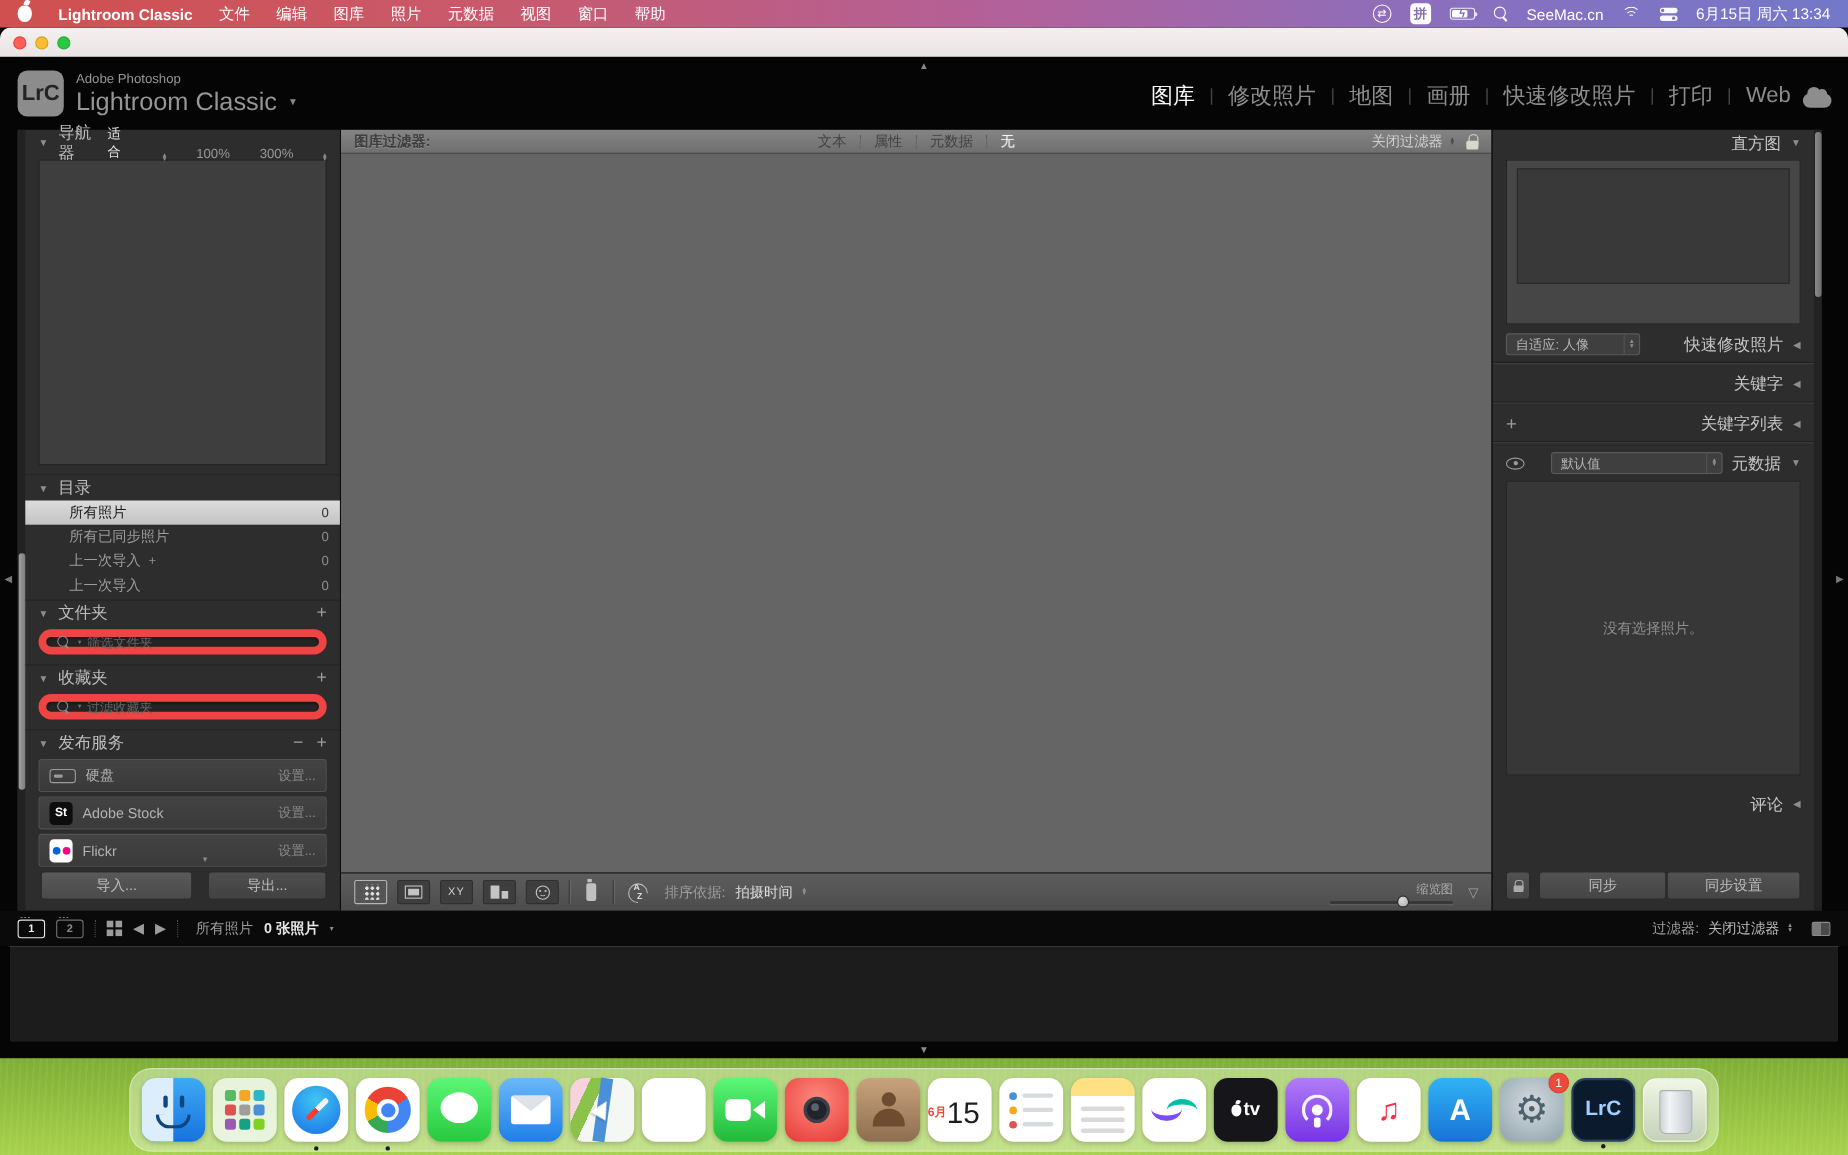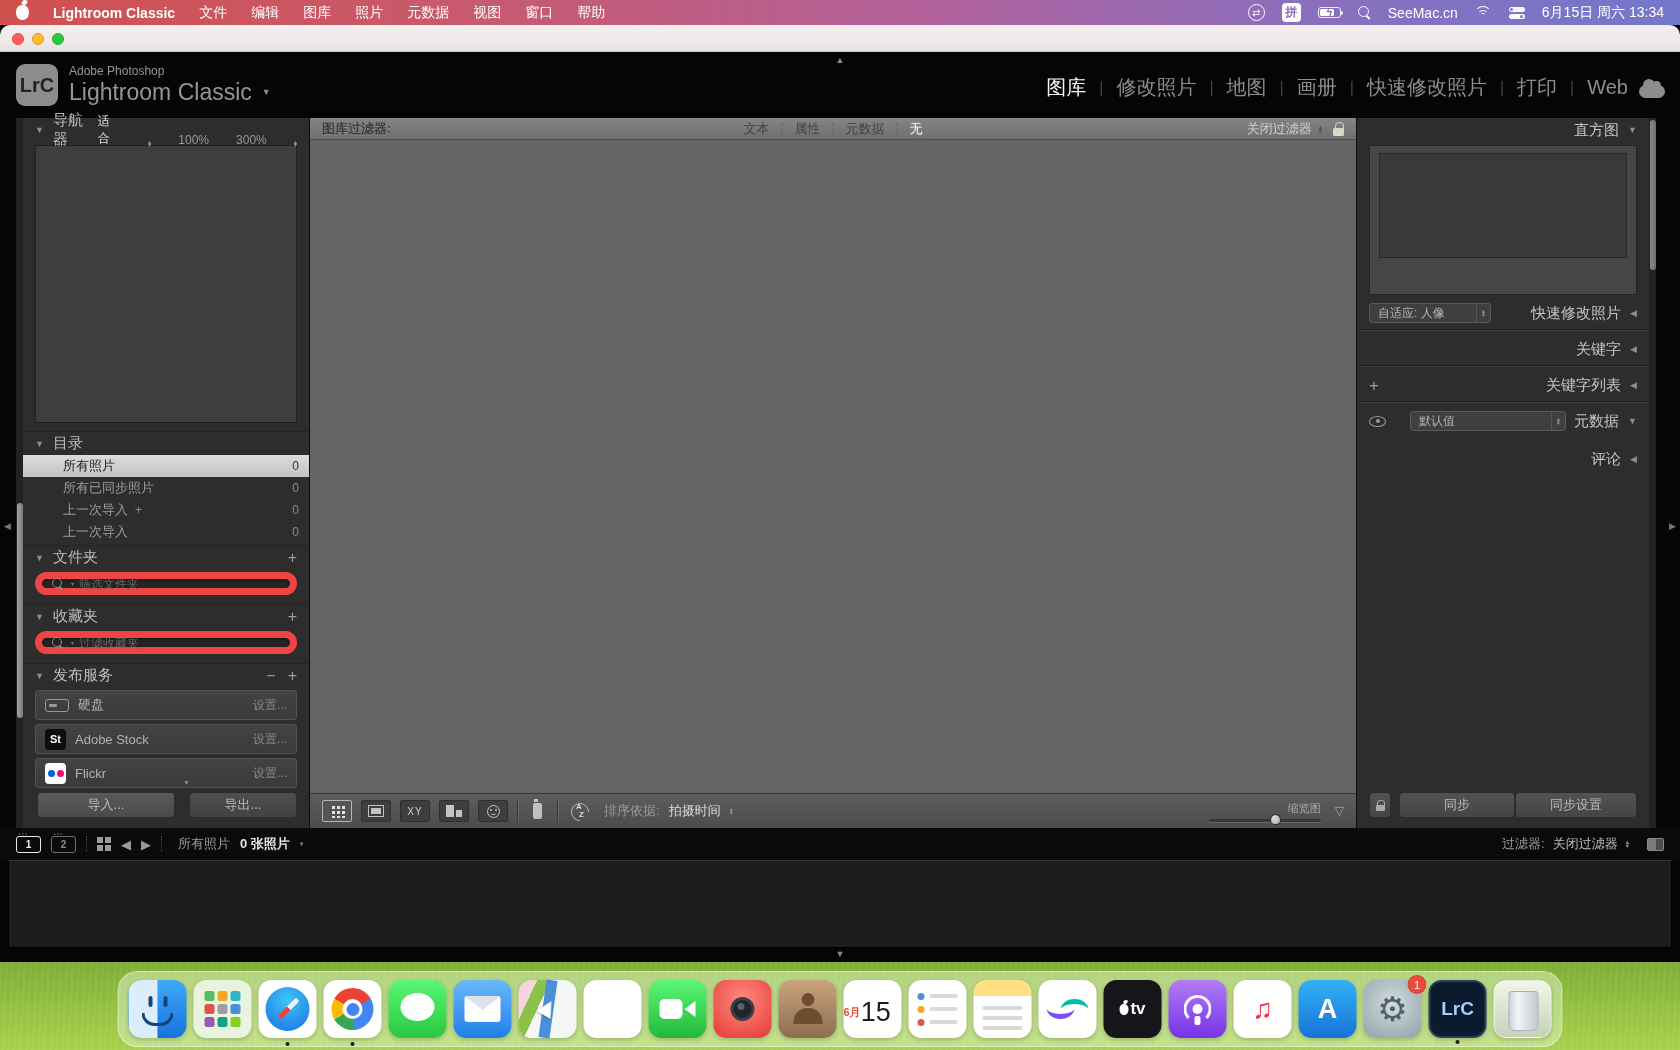--- a/index.html
+++ b/index.html
@@ -589,20 +589,23 @@
             <span class="dd-step">
                 <span class="stepper">
                   <span>▴</span>
                   <span>▾</span>
                 </span>
               </span>
           </span>
           <span class="rp-title">元数据</span>
           <span class="rp-tri">▼</span>
         </div>
+        <div class="metabox">
+          <span>没有选择照片。</span>
+        </div>
 
         <div class="rp-row rp-comments">
           <span class="rp-title">评论</span>
           <span class="rp-tri">◀</span>
         </div>
 
         <div class="rp-btn rp-icobtn">
             <span class="minilock"></span>
           </div>
         <div class="rp-btn btn-sync">同步</div>

